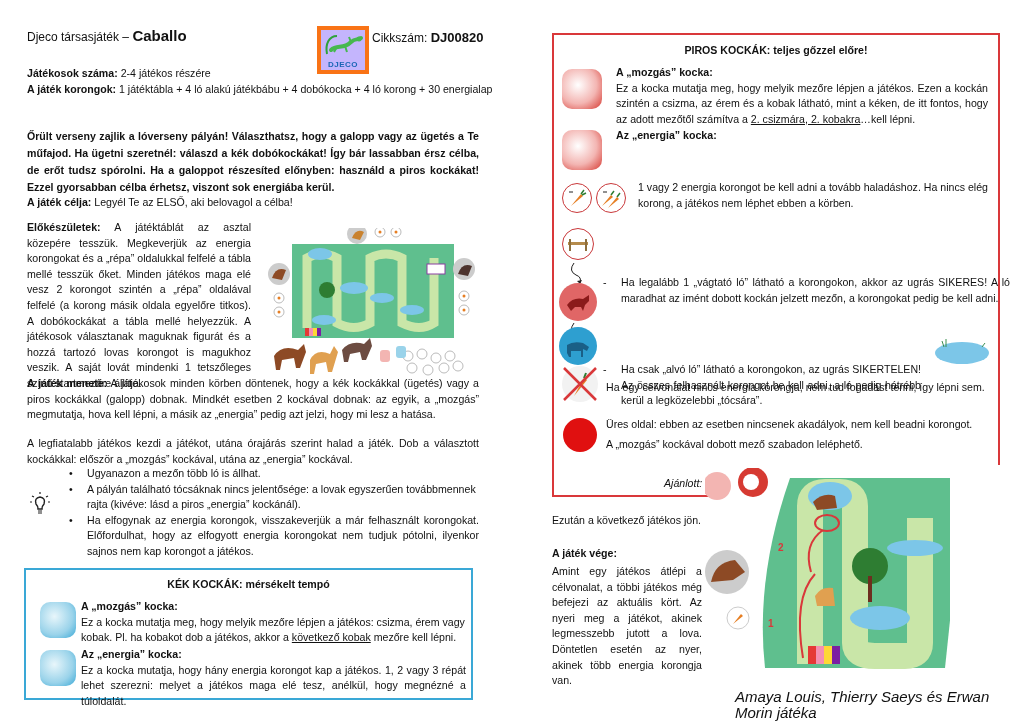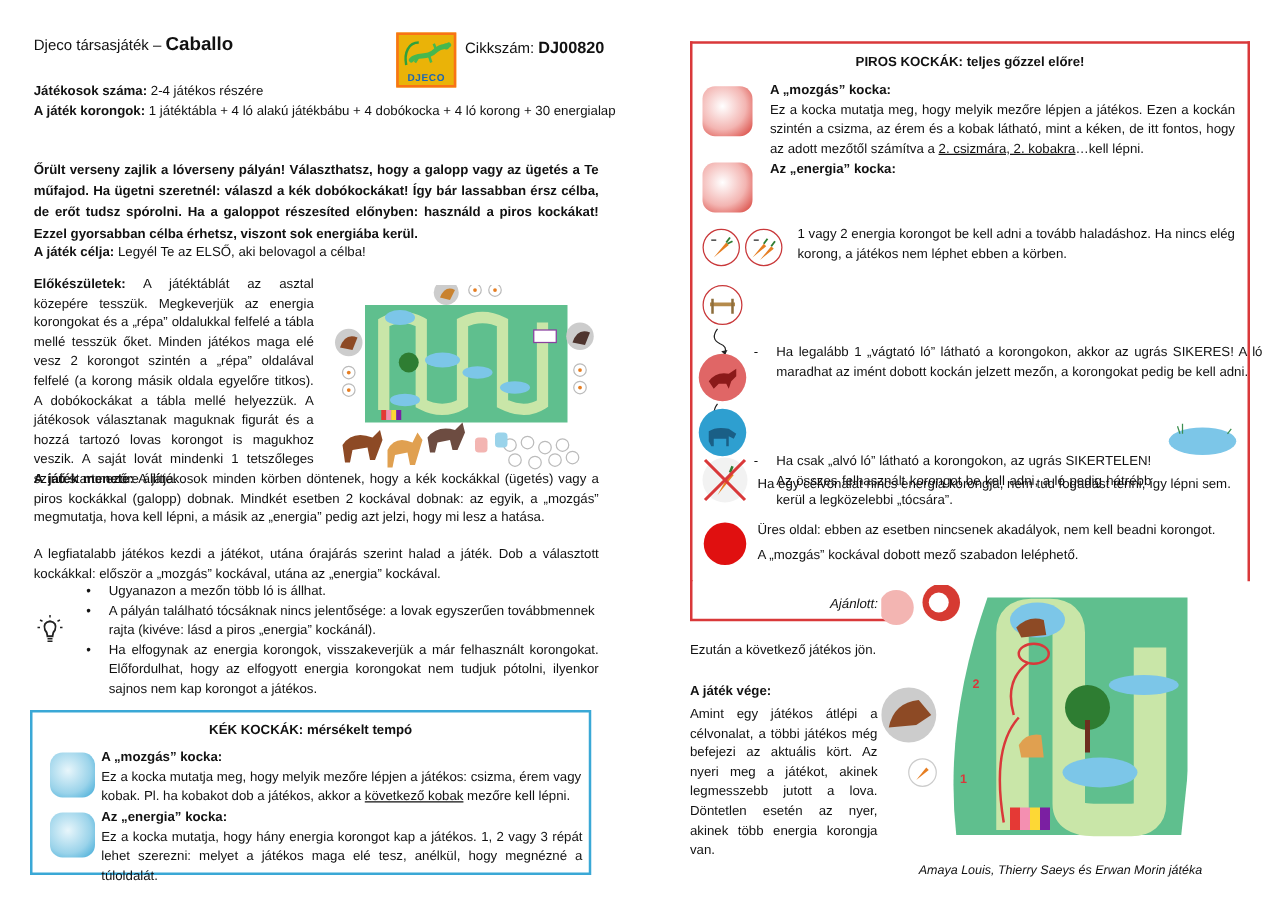--- a/index.html
+++ b/index.html
@@ -6,21 +6,21 @@
   body { width:1024px; height:724px; background:#fff; position:relative; overflow:hidden;
          font-family:"Liberation Sans", sans-serif; color:#111; font-size:10.6px; line-height:15.6px; }
   .abs { position:absolute; }
   b { font-weight:bold; }
   .just { text-align:justify; }
   u { text-decoration:underline; }
 
   
   #title-line { left:27px; top:28px; font-size:12px; }
   #title-line .prod { font-size:15px; font-weight:bold; }
-  #logo { left:317px; top:26px; width:44px; height:40px; border:2px solid #f97316; background:#eab308; }
+  #logo { left:317px; top:26px; width:44px; height:40px; border:4px solid #f97316; background:#c4b5fd; }
   #logo .djeco { position:absolute; bottom:1px; left:0; right:0; text-align:center; font-size:8px; font-weight:bold; color:#1a66b5; letter-spacing:0.5px; line-height:9px; }
   #sku-line { left:372px; top:30px; font-size:12px; }
   #sku-line .sku { font-weight:bold; font-size:13px; }
 
   #meta { left:27px; top:66px; width:480px; }
   #meta div { white-space:nowrap; }
 
   #intro { left:27px; top:128px; width:452px; font-weight:bold; line-height:17px; }
   #goal { left:27px; top:195px; }
 
@@ -52,21 +52,21 @@
   .token { position:absolute; border-radius:50%; border:1px solid #c9383a; background:#fff; box-sizing:border-box; }
   .dash-item { position:relative; padding-left:22px; }
   .dash-item::before { content:"-"; position:absolute; left:4px; top:0; }
 
   #example-label { left:664px; top:476px; font-style:italic; }
   #next-player { left:552px; top:513px; }
   #end-title { left:552px; top:546px; font-weight:bold; }
   #end-text { left:552px; top:564px; width:150px; }
 
   #example-board { left:705px; top:468px; width:245px; height:210px; }
-  #credits { left:735px; top:689px; font-style:italic; font-size:10px; }
+  #credits { left:735px; top:689px; font-style:italic; font-size:15px; }
 </style>
 </head>
 <body>
 
 <div class="abs" id="title-line">
   <span>Djeco társasjáték – </span><span class="prod">Caballo</span>
 </div>
 
 <div class="abs" id="logo">
   <svg width="44" height="30" viewBox="0 0 44 30">

